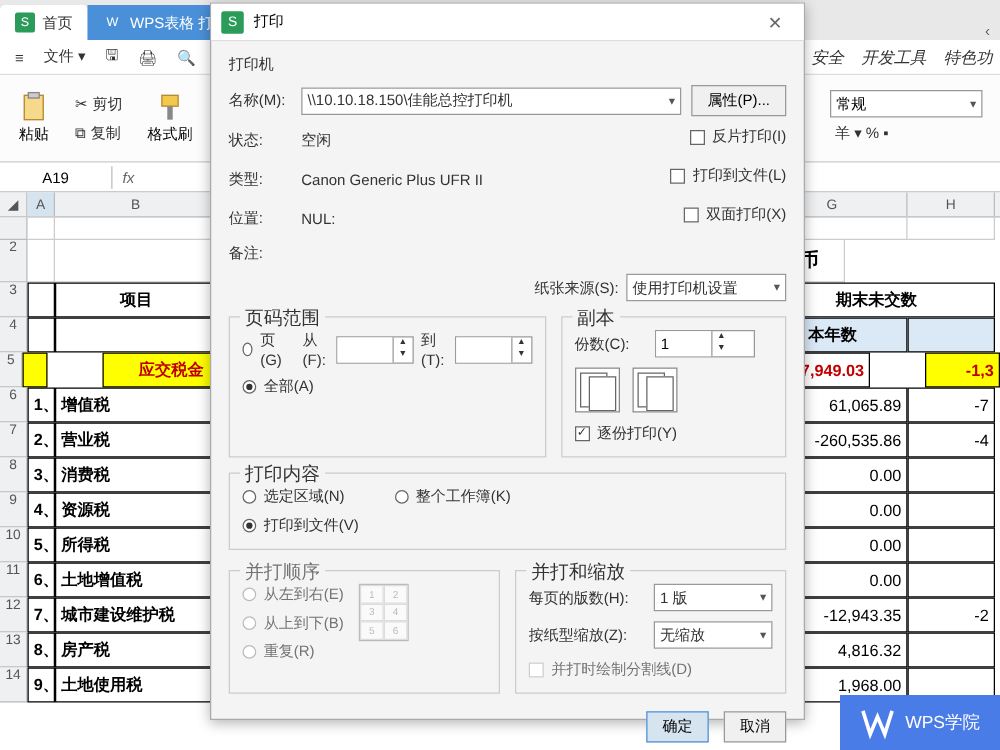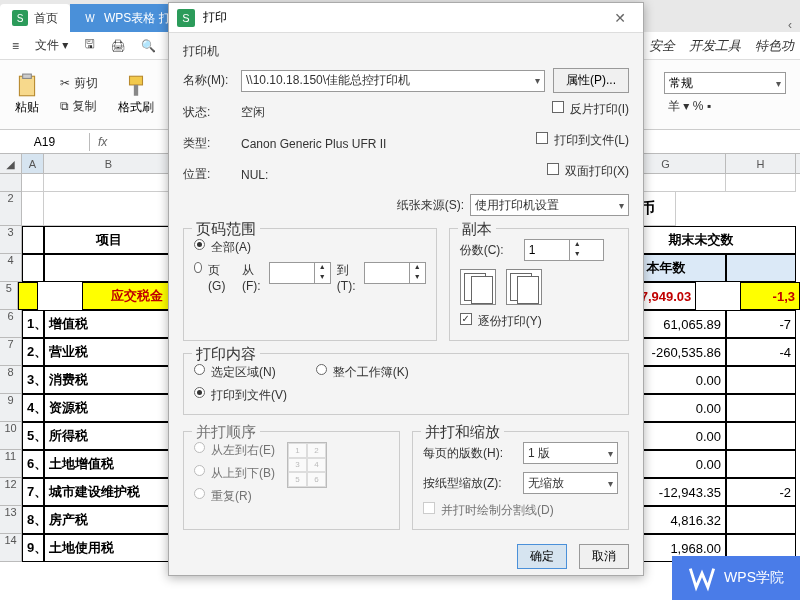--- a/index.html
+++ b/index.html
@@ -53,21 +53,21 @@
 .dlg-title .ico { width: 18px; height: 18px; background: #2b9b5a; border-radius: 2px; margin-right: 8px; display:flex;align-items:center;justify-content:center;color:#fff;font-size:11px; }
 .dlg-close { margin-left: auto; width: 30px; text-align: center; font-size: 14px; color: #666; }
 .dlg-body { padding: 10px 14px; font-size: 12px; color: #333; }
 .form-row { display: flex; align-items: center; margin-bottom: 8px; }
 .lbl { width: 58px; }
 .val { color: #333; }
 .combo { border: 1px solid #999; background: #fff; padding: 2px 4px; height: 22px; display: flex; align-items: center; }
 .combo .arrow { margin-left: auto; font-size: 10px; color: #555; }
 .btn { border: 1px solid #999; background: #f0f0f0; padding: 3px 12px; font-size: 12px; }
 .btn.primary { background: #d6e4f0; border: 1.5px solid #4a90d9; }
-.chk, .rad { display: flex; gap: 6px; margin-bottom: 6px; }
+.chk, .rad { display: flex; align-items: center; gap: 6px; margin-bottom: 6px; }
 .chk-box { width: 12px; height: 12px; border: 1px solid #666; background: #fff; display:inline-flex;align-items:center;justify-content:center;font-size:10px;line-height:1; }
 .rad-o { width: 11px; height: 11px; border: 1px solid #666; border-radius: 50%; background: #fff; display:inline-flex;align-items:center;justify-content:center; }
 .rad-o.sel::after { content:""; width:5px; height:5px; background:#333; border-radius:50%; }
 .rad-o.dis { border-color:#bbb; }
 
 .group-box { border: 1px solid #ccc; padding: 10px 10px 4px; margin-top: 4px; position: relative; }
 .group-box > .gtitle { position: absolute; top: -9px; left: 8px; background: #f4f4f4; padding: 0 4px; font-size: 15px; }
 .two-col { display: flex; gap: 12px; }
 .two-col > div { flex: 1; }
 
@@ -339,55 +339,58 @@
       </div>
     </div>
     <div class="form-row">
       <span class="lbl">位置:</span>
       <span class="val">NUL:</span>
       <div style="margin-left:auto" class="chk">
         <span class="chk-box"></span>
         <span>双面打印(X)</span>
       </div>
     </div>
+    <div class="form-row">
+      <span class="lbl">备注:</span>
+    </div>
     <div class="form-row" style="justify-content:flex-end">
       <span style="margin-right:6px">纸张来源(S):</span>
-      <div class="combo" style="width:159px">
+      <div class="combo" style="width:128px">
         <span>使用打印机设置</span>
         <span class="arrow">▾</span>
       </div>
     </div>
 
     <div class="two-col">
       <div class="group-box">
         <span class="gtitle">页码范围</span>
-        <div class="rad">
-            <span class="rad-o sel"></span>
-            <span>全部(A)</span>
-          </div>
         <div class="rad">
           <span class="rad-o"></span>
           <span>页(G)</span>
           <span style="margin-left:8px">从(F):</span>
           <div class="spin">
               <input style="">
               <div class="sp-btns">
                 <span>▲</span>
                 <span>▼</span>
               </div>
             </div>
           <span>到(T):</span>
           <div class="spin">
               <input style="">
               <div class="sp-btns">
                 <span>▲</span>
                 <span>▼</span>
               </div>
             </div>
         </div>
+        <div class="rad">
+            <span class="rad-o sel"></span>
+            <span>全部(A)</span>
+          </div>
       </div>
       <div class="group-box">
         <span class="gtitle">副本</span>
         <div class="form-row">
           <span style="margin-right:20px">份数(C):</span>
           <div class="spin" style="width:80px">
               <input value="1" style="">
               <div class="sp-btns">
                 <span>▲</span>
                 <span>▼</span>

